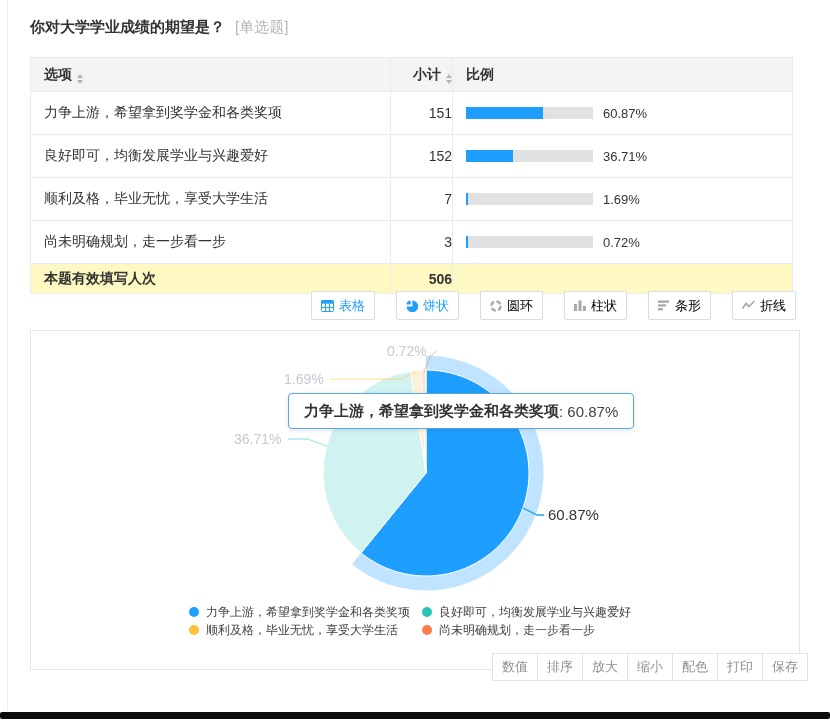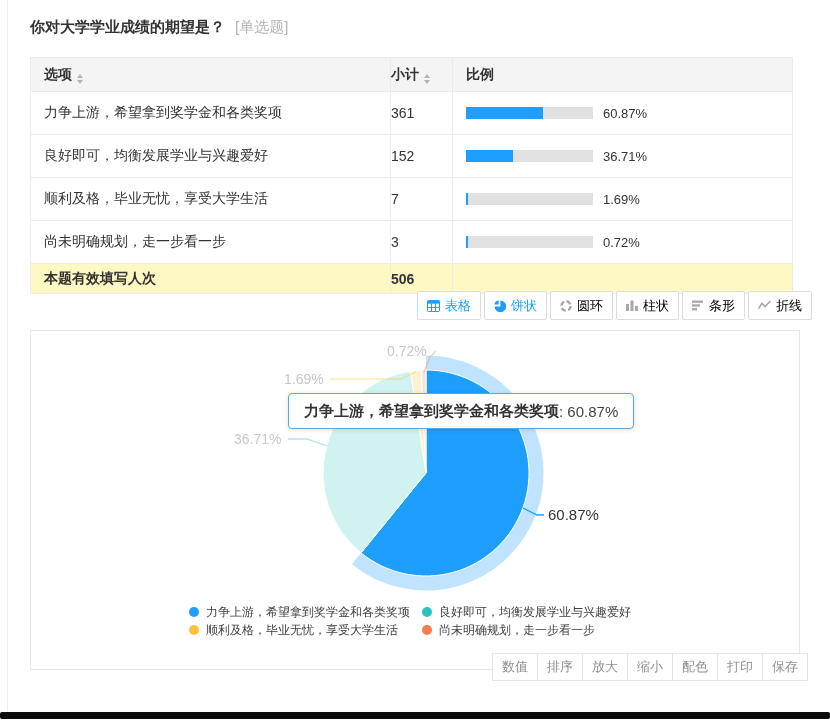--- a/index.html
+++ b/index.html
@@ -10,34 +10,34 @@
 
   
   .q-title{position:absolute;left:30px;top:18px;font-size:15px;font-weight:bold;color:#333;}
   .q-tag{font-weight:normal;color:#b5b5b5;margin-left:10px;}
 
   
   table.stats{position:absolute;left:30px;top:57px;width:763px;border-collapse:collapse;table-layout:fixed;font-size:14px;}
   table.stats th,table.stats td{border:1px solid #ebebeb;padding:0 0 0 13px;text-align:left;}
   table.stats thead th{background:#f4f4f4;height:33px;font-weight:bold;color:#333;}
   table.stats tbody td{height:42px;color:#333;}
-  table.stats .c-cnt{width:61px;text-align:left;padding:0;}
+  table.stats .c-cnt{width:61px;text-align:right;padding:0;}
   table.stats .c-opt{width:346px;}
   table.stats tfoot td{background:#fef9c3;height:29px;font-weight:bold;}
   .ratio-flex{display:flex;align-items:center;gap:10px;}
   .bar-track{width:127px;height:12px;background:#e1e1e1;flex:0 0 auto;}
   .bar-fill{height:12px;background:#1e9fff;}
   .pct{font-size:13px;color:#333;}
   .sort{display:inline-flex;flex-direction:column;gap:2px;margin-left:5px;vertical-align:1px;}
   .sort i{display:block;width:0;height:0;border-left:3.5px solid transparent;border-right:3.5px solid transparent;}
   .sort .up{border-bottom:4px solid #b3b3b3;}
   .sort .dn{border-top:4px solid #b3b3b3;}
 
   
-  .chart-type-bar{position:absolute;top:291px;right:18px;display:flex;gap:3px;}
+  .chart-type-bar{position:absolute;top:291px;right:34px;display:flex;gap:21px;}
   .ct-btn{display:flex;align-items:center;gap:5px;height:29px;padding:0 9px;background:#fff;
           border:1px solid #dcdcdc;border-radius:2px;font-size:13px;color:#000000;cursor:pointer;}
   .ct-btn.active{color:#1e9fff;}
   .ct-btn .ic{display:inline-flex;align-items:center;}
 
   
   .chart-panel{position:absolute;left:30px;top:330px;width:768px;height:338px;border:1px solid #e7e7e7;background:#fff;}
   .chart-panel svg.pie{position:absolute;left:0;top:0;}
   .pie-label{position:absolute;font-size:14px;color:#c5c8cf;white-space:nowrap;}
   .pie-label.active{color:#333;font-size:15px;}
@@ -84,21 +84,21 @@
             </span>
         </th>
         <th>
           <span>比例</span>
         </th>
       </tr>
     </thead>
     <tbody>
         <tr>
           <td class="c-opt">力争上游，希望拿到奖学金和各类奖项</td>
-          <td class="c-cnt">361</td>
+          <td class="c-cnt">151</td>
           <td>
             <div class="ratio-flex">
               <div class="bar-track">
                 <div class="bar-fill" style="width: 60.87%; background: rgb(30, 159, 255);"></div>
               </div>
               <span class="pct">60.87%</span>
             </div>
           </td>
         </tr>
         <tr>

